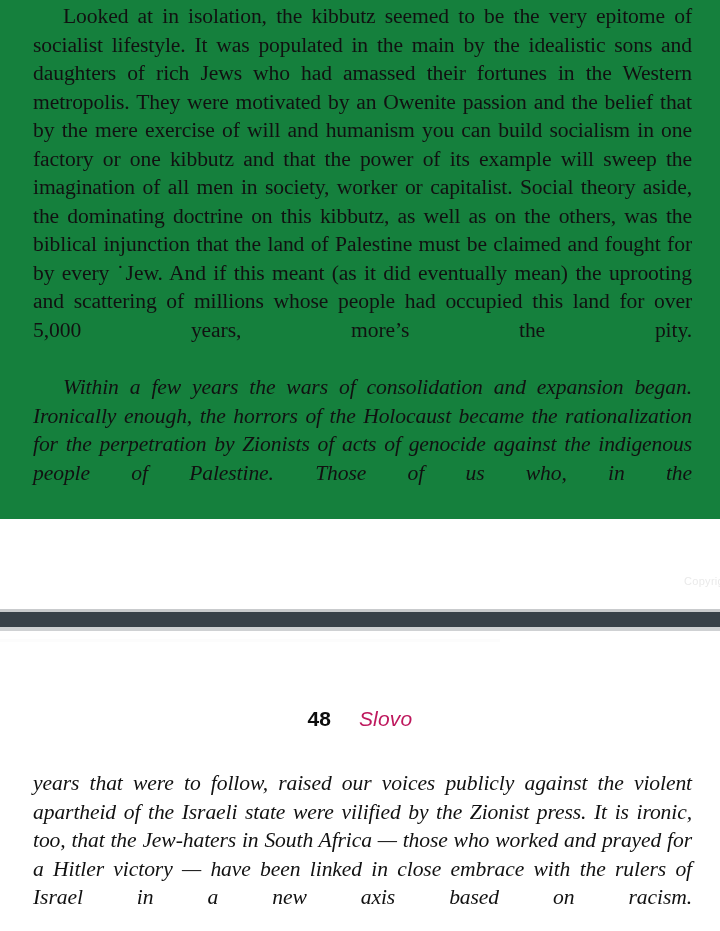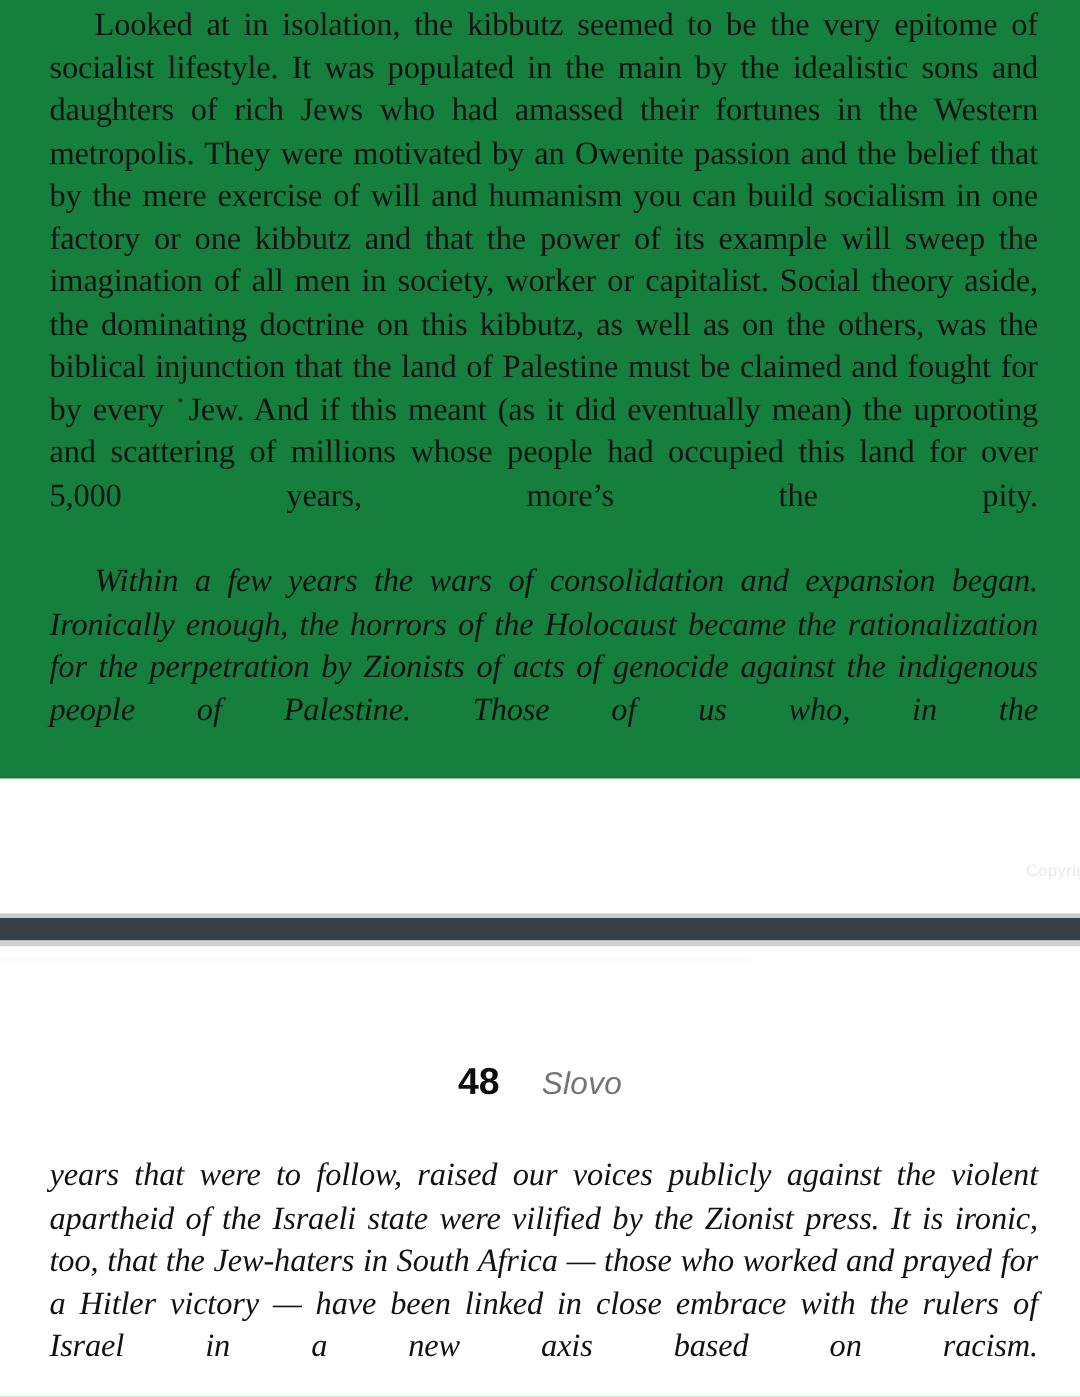--- a/index.html
+++ b/index.html
@@ -126,33 +126,33 @@
     position: absolute;
     left: 0;
     top: 76px;
     width: 720px;
     text-align: center;
     font-family: "Liberation Sans", "DejaVu Sans", sans-serif;
     white-space: nowrap;
   }
   .running-head .folio {
     font-weight: bold;
-    font-size: 25px;
+    font-size: 21px;
     letter-spacing: 0px;
     color: #0d0d0d;
   }
   .running-head .gap {
     display: inline-block;
     width: 28px;
   }
   .running-head .journal {
     font-style: italic;
     font-size: 21px;
     letter-spacing: 0.2px;
-    color: #737373;
+    color: #be185d;
   }
 
   #page-two-text {
     top: 138px;
   }
 </style>
 </head>
 <body>
 
 <div class="page-scan" id="page-one">

